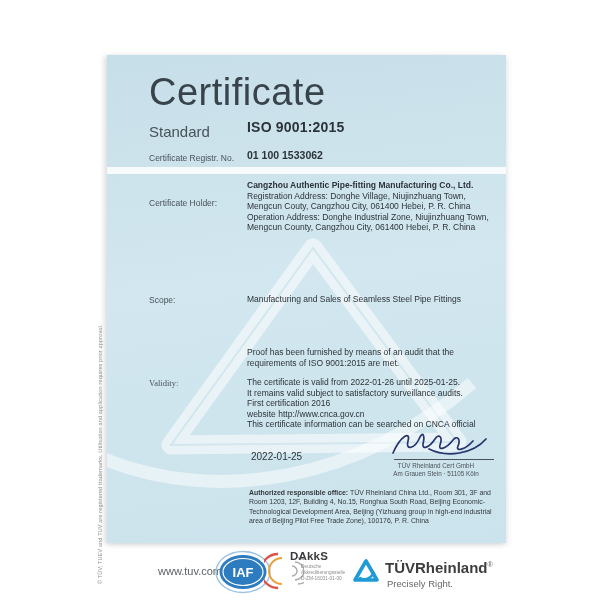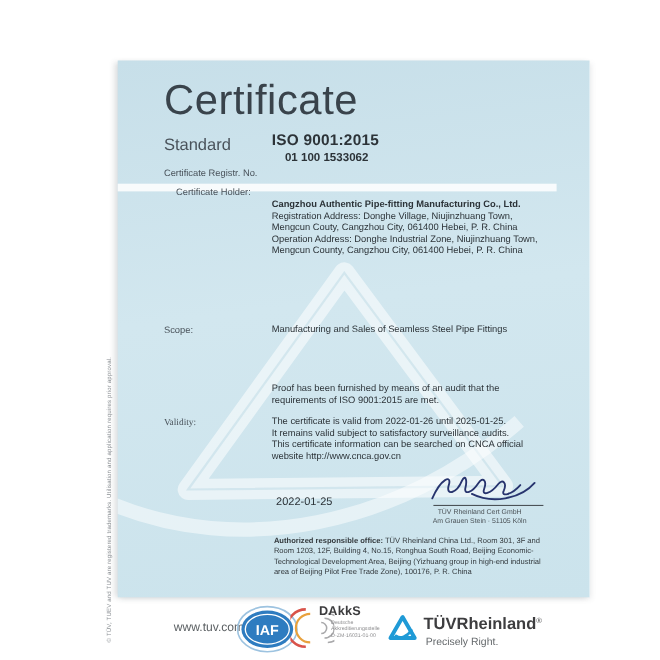--- a/index.html
+++ b/index.html
@@ -11,35 +11,34 @@
   }
   .side-note{
     position:absolute;left:97px;top:584px;
     transform:rotate(-90deg);transform-origin:0 0;
     font-size:5.5px;color:#8b9094;letter-spacing:.15px;white-space:nowrap;
   }
   .page{
     position:absolute;left:107px;top:55px;width:399px;height:488px;
     background:linear-gradient(173deg,#c7dfe9 0%, #d2e7ef 45%, #cbe3ec 100%);
     box-shadow:-3px 1px 5px rgba(80,90,95,.18), 2px 2px 5px rgba(80,90,95,.12);
-    padding-left:30px;
   }
   .watermark{position:absolute;left:0;top:0;width:399px;height:472px;pointer-events:none;}
   .title{
     position:absolute;left:42px;top:16px;
     font-size:38px;color:#39434b;letter-spacing:.5px;
   }
   .lbl{color:#49525a;font-size:8.5px;}
   .row-standard{position:absolute;left:42px;top:68px;}
   .row-standard .lbl{font-size:15px;}
   .std-val{position:absolute;left:140px;top:64px;font-size:14px;font-weight:bold;color:#2c3338;letter-spacing:.2px;}
   .row-registr{position:absolute;left:42px;top:92px;}
-  .registr-val{position:absolute;left:140px;top:82px;font-size:10.5px;font-weight:bold;color:#2c3338;margin-left:12px;}
+  .registr-val{position:absolute;left:140px;top:94px;font-size:10.5px;font-weight:bold;color:#2c3338;}
   .separator{position:absolute;left:0;top:112px;width:399px;height:7px;background:rgba(255,255,255,.85);}
-  .holder-lbl{position:absolute;left:42px;top:114px;margin-left:11px;}
+  .holder-lbl{position:absolute;left:42px;top:143px;}
   .holder-block{position:absolute;left:140px;top:125px;font-size:8.5px;line-height:10.6px;color:#2c3338;width:250px;}
   .holder-name{font-weight:bold;}
   .scope-lbl{position:absolute;left:42px;top:240px;}
   .scope-val{position:absolute;left:140px;top:239px;font-size:8.5px;color:#2c3338;width:250px;}
   .proof{position:absolute;left:140px;top:292px;font-size:8.5px;line-height:11px;color:#2c3338;width:242px;}
   .validity-lbl{position:absolute;left:42px;top:323px;font-family:Liberation Serif, serif;}
   .validity-block{position:absolute;left:140px;top:322px;font-size:8.5px;line-height:10.6px;color:#2c3338;width:256px;}
   .issue-date{position:absolute;left:144px;top:396px;font-size:10px;color:#2c3338;text-align:center;}
   .signature{position:absolute;left:282px;top:372px;width:110px;height:32px;}
   .sig-line{position:absolute;left:287px;top:404px;width:100px;border-top:1px solid #4b5257;}
@@ -94,22 +93,23 @@
 
   <div class="scope-lbl lbl">Scope:</div>
   <div class="scope-val">Manufacturing and Sales of Seamless Steel Pipe Fittings</div>
 
   <div class="proof">Proof has been furnished by means of an audit that the requirements of ISO 9001:2015 are met.</div>
 
   <div class="validity-lbl lbl">Validity:</div>
   <div class="validity-block">
     <div>The certificate is valid from 2022-01-26 until 2025-01-25.</div>
     <div>It remains valid subject to satisfactory surveillance audits.</div>
+    <div>First certification 2016</div>
+    <div>website http://www.cnca.gov.cn</div>
     <div>This certificate information can be searched on CNCA official</div>
-    <div>website http://www.cnca.gov.cn</div>
   </div>
 
   <div class="issue-date">2022-01-25</div>
 
   <svg class="signature" viewBox="0 0 110 32">
     <path d="M4 26 C12 8, 22 4, 19 14 C16 24, 26 22, 31 10 C34 4, 36 9, 34 17 C33 23, 40 21, 46 12 C50 6, 54 10, 51 18 C49 24, 57 22, 64 13 C68 8, 72 12, 69 19 C66 25, 76 23, 84 14" fill="none" stroke="#27346e" stroke-width="1.7" stroke-linecap="round"></path>
     <path d="M40 22 C58 31, 84 27, 97 12" fill="none" stroke="#27346e" stroke-width="1.7" stroke-linecap="round"></path>
   </svg>
   <div class="sig-line"></div>
   <div class="sig-org">

